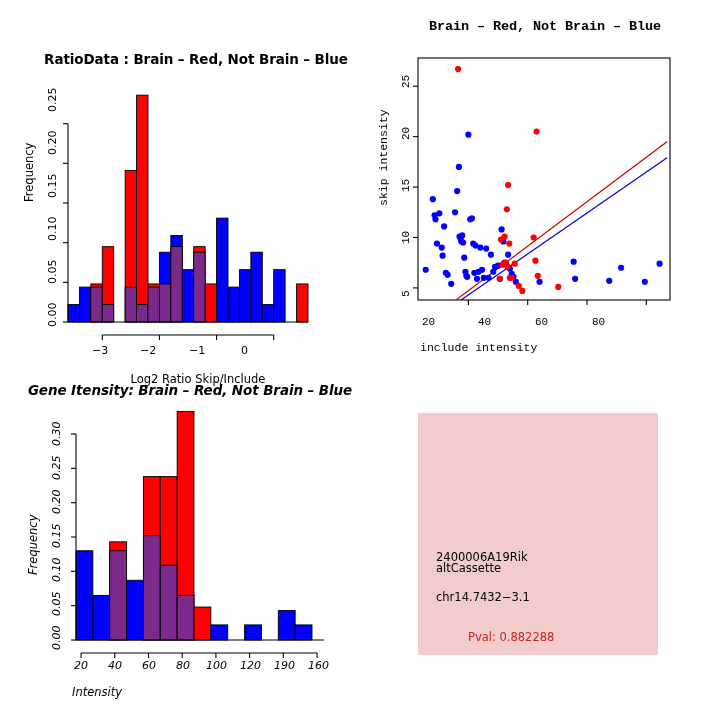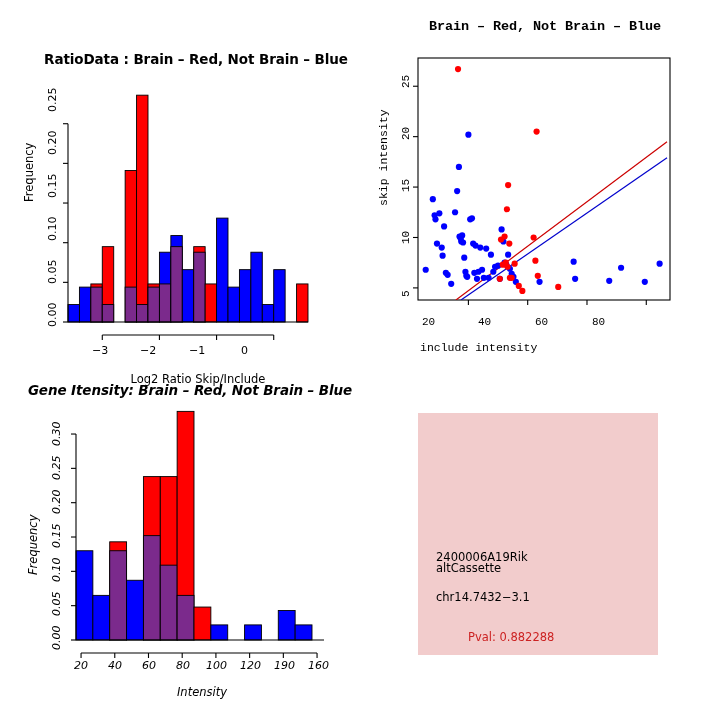--- a/index.html
+++ b/index.html
@@ -202,21 +202,21 @@
         <line x1="226.98823529411763" y1="300" x2="226.98823529411763" y2="305" stroke="#000" stroke-width="1.1"></line>
         <line x1="286.28235294117644" y1="300" x2="286.28235294117644" y2="305" stroke="#000" stroke-width="1.1"></line>
       </svg>
   </div>
 
   <div class="panel" style="left:12px;top:360px;width:360px;height:360px;font-style:italic;">
     <div class="ttl" style="left:8px;top:22px;width:340px;text-align:center;">Gene Itensity: Brain – Red, Not Brain – Blue</div>
 
     <div class="vtxt" style="left:14px;top:215px;">Frequency</div>
 
-    <div class="axlab" style="left:60px;top:325px;width:260px;text-align:center;">Intensity</div>
+    <div class="axlab" style="left:60px;top:325px;width:260px;text-align:left;">Intensity</div>
 
     <div class="vtick" style="left:38px;top:290px;">0.00</div>
     <div class="vtick" style="left:38px;top:256px;">0.05</div>
     <div class="vtick" style="left:38px;top:222px;">0.10</div>
     <div class="vtick" style="left:38px;top:188px;">0.15</div>
     <div class="vtick" style="left:38px;top:154px;">0.20</div>
     <div class="vtick" style="left:38px;top:120px;">0.25</div>
     <div class="vtick" style="left:38px;top:86px;">0.30</div>
 
     <div class="tick" style="left:62px;top:299px;">20</div>

